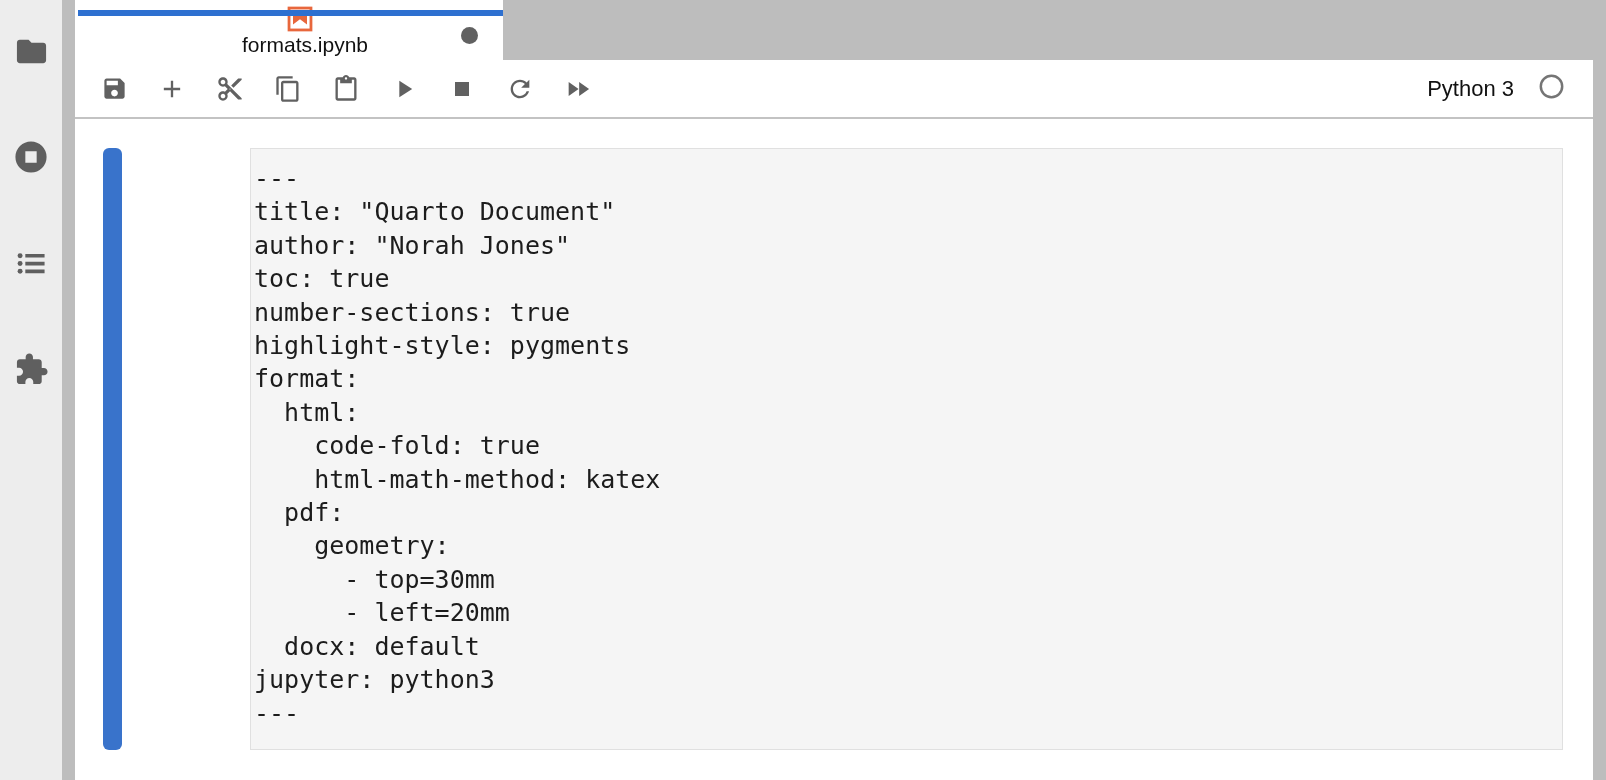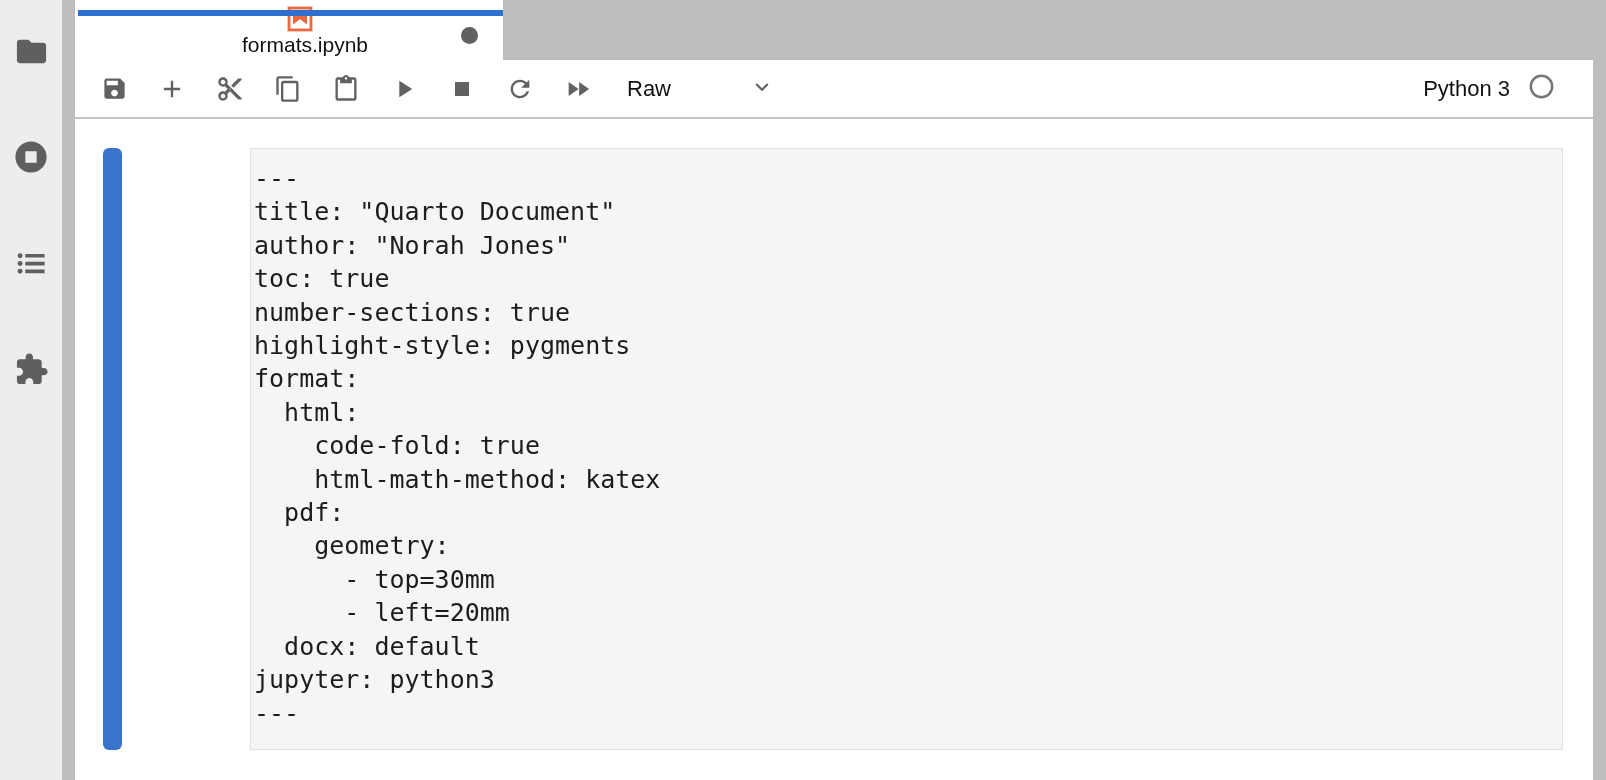--- a/index.html
+++ b/index.html
@@ -42,21 +42,21 @@
   .tb-btn {
     width: 44px; height: 44px; margin: 0 7px; border: none; background: transparent; padding: 0;
     display: flex; align-items: center; justify-content: center; cursor: pointer;
   }
   .tb-btn svg { display: block; }
   .celltype-select {
     margin-left: 8px; width: 168px; height: 44px; display: flex; align-items: center;
     justify-content: space-between; padding: 0 8px 0 12px; cursor: pointer;
   }
   .celltype-label { font-size: 22px; color: #111111; }
-  .kernel-group { margin-left: auto; display: flex; align-items: center; gap: 18px; padding-right: 38px; cursor: pointer; }
+  .kernel-group { margin-left: auto; display: flex; align-items: center; gap: 24px; padding-right: 28px; cursor: pointer; }
   .kernel-name { font-size: 22px; color: #111111; }
 
   
   .content { flex: 1; background: #ffffff; position: relative; overflow: hidden; }
   .cell-row { position: absolute; top: 29px; left: 28px; right: 30px; display: flex; align-items: stretch; }
   .collapser {
     width: 19px; height: 602px; border-radius: 6px; background: #3973cb; flex: none; cursor: pointer;
   }
   .prompt-gutter { width: 128px; flex: none; }
   .editor {
@@ -183,26 +183,20 @@
           </span>
       </button>
       <button class="tb-btn">
         <span>
             <svg width="28" height="28" viewBox="0 0 24 24" fill="#616161">
               <path d="M4 18l8.5-6L4 6v12zm9-12v12l8.5-6L13 6z"></path>
             </svg>
           </span>
       </button>
 
-      <div class="celltype-select">
-        <span class="celltype-label">Raw</span>
-        <span><svg width="26" height="26" viewBox="0 0 24 24" fill="#616161">
-              <path d="M7.41 8.59 12 13.17l4.59-4.58L18 10l-6 6-6-6 1.41-1.41z"></path>
-            </svg></span>
-      </div>
 
       <div class="kernel-group">
         <span class="kernel-name">Python 3</span>
         <span><svg width="27" height="27" viewBox="0 0 24 24">
               <circle cx="12" cy="12" r="9.5" fill="none" stroke="#757575" stroke-width="2.2"></circle>
             </svg></span>
       </div>
     </div>
 
     <div class="content">

